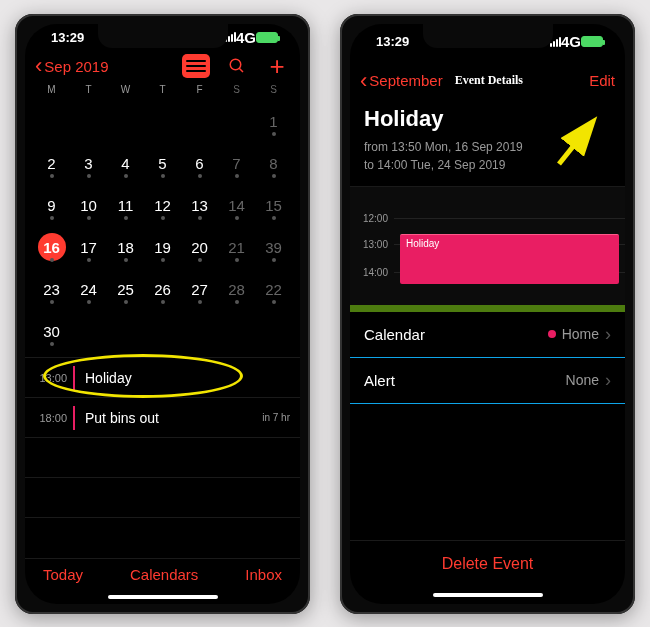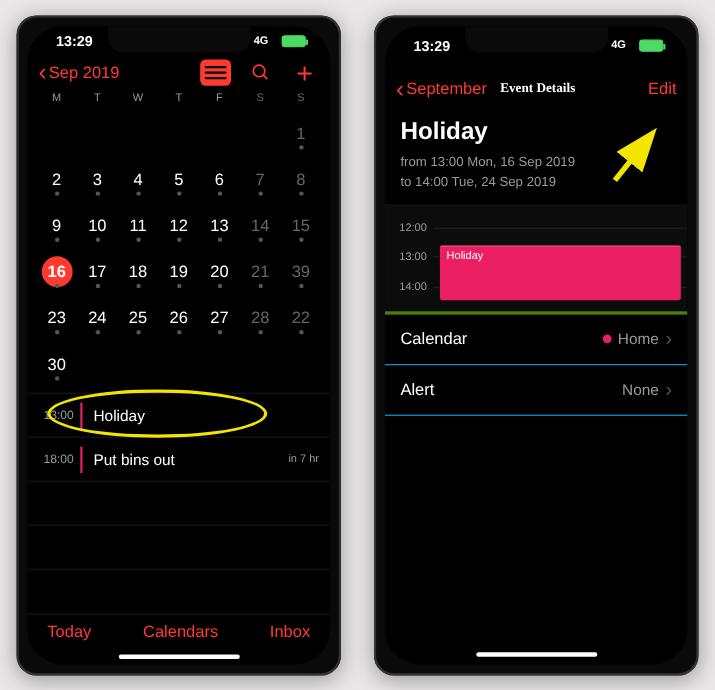--- a/index.html
+++ b/index.html
@@ -56,21 +56,21 @@
   }
   .status-bar {
     height: 36px;
     display: flex;
     justify-content: space-between;
     align-items: center;
     padding: 0 22px 0 26px;
     font-size: 13px;
     font-weight: 600;
   }
-  .status-right { display: flex; align-items: center; gap: 12px; font-size: 10px; }
+  .status-right { display: flex; align-items: center; gap: 0; font-size: 15px; }
   .signal-dots { display: flex; gap: 1px; align-items: flex-end; }
   .signal-dots span { width: 2px; background: #fff; border-radius: 1px; }
   .signal-dots span:nth-child(1){height:4px}
   .signal-dots span:nth-child(2){height:6px}
   .signal-dots span:nth-child(3){height:8px}
   .signal-dots span:nth-child(4){height:10px}
   .battery {
     width: 22px; height: 11px;
     border: 1px solid #4cd964;
     border-radius: 3px;
@@ -166,22 +166,22 @@
   .home-ind {
     height: 18px; display:flex; justify-content:center; align-items:center;
   }
   .home-ind span { width: 110px; height: 4px; background:#fff; border-radius: 3px; }
   
   .detail-header { padding: 4px 14px 12px; border-bottom: 1px solid #1a1a1a; }
   .detail-title { font-size: 22px; font-weight: 600; margin-bottom: 6px; }
   .detail-sub { font-size: 12px; color: var(--text-grey); line-height: 1.5; }
   .timeline {
     background: #0c0c0c;
-    padding: 8px 0;
-    border-bottom: 3px solid #4d7c0f;
+    padding: 19px 0;
+    border-bottom: 7px solid #4d7c0f;
   }
   .tl-row { display:flex; align-items:center; height: 26px; font-size:10px; color: var(--text-grey); }
   .tl-time { width: 44px; text-align:right; padding-right:6px; }
   .tl-line { flex:1; height:1px; background:#222; }
   .tl-block {
     position: relative;
     margin-left: 50px; margin-right: 6px;
     background: var(--accent-pink);
     border-top: 1px solid #ff5a8a;
     height: 50px;
@@ -459,21 +459,21 @@
       <defs>
           <marker id="ah" markerWidth="10" markerHeight="10" refX="6" refY="3" orient="auto">
             <path d="M0,0 L0,6 L8,3 z" fill="#f2e500"></path>
           </marker>
         </defs>
       <line x1="10" y1="50" x2="42" y2="10" stroke="#f2e500" stroke-width="5" marker-end="url(#ah)"></line>
     </svg>
 
     <div class="detail-header">
       <div class="detail-title">Holiday</div>
-      <div class="detail-sub">from 13:00 Mon, 16 Sep 2019</div>
+      <div class="detail-sub">from 13:50 Mon, 16 Sep 2019</div>
       <div class="detail-sub">to 14:00 Tue, 24 Sep 2019</div>
     </div>
 
     <div class="timeline" id="tl">
         <div class="tl-row">
           <div class="tl-time">12:00</div>
           <div class="tl-line"></div>
         </div>
         <div class="tl-row">
           <div class="tl-time">13:00</div>
@@ -497,17 +497,18 @@
     <div class="setting-row">
       <span>Alert</span>
       <span class="setting-val">
         <span>None</span>
         <span class="chev-r">›</span>
       </span>
     </div>
 
     <div class="flex-spacer"></div>
 
+    <div class="delete-row">Delete Event</div>
     <div class="home-ind">
         <span></span>
       </div>
   </div>
 </div>
 
 </body></html>

